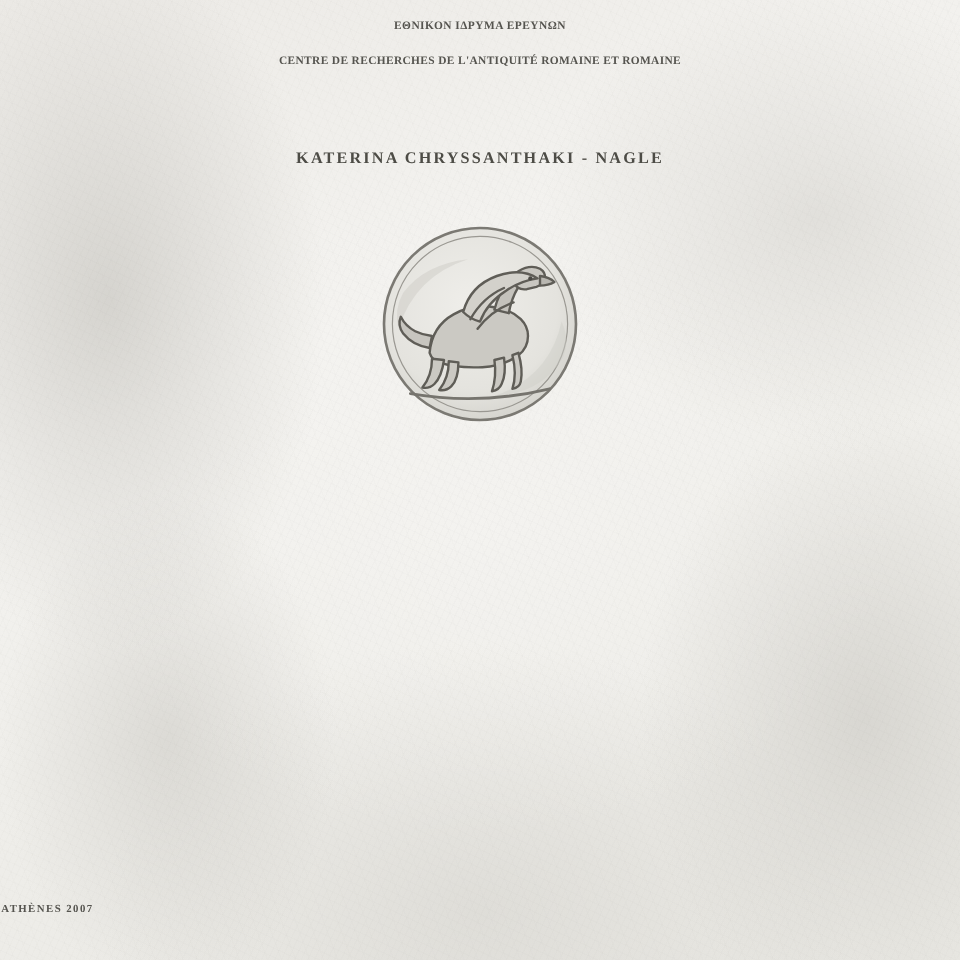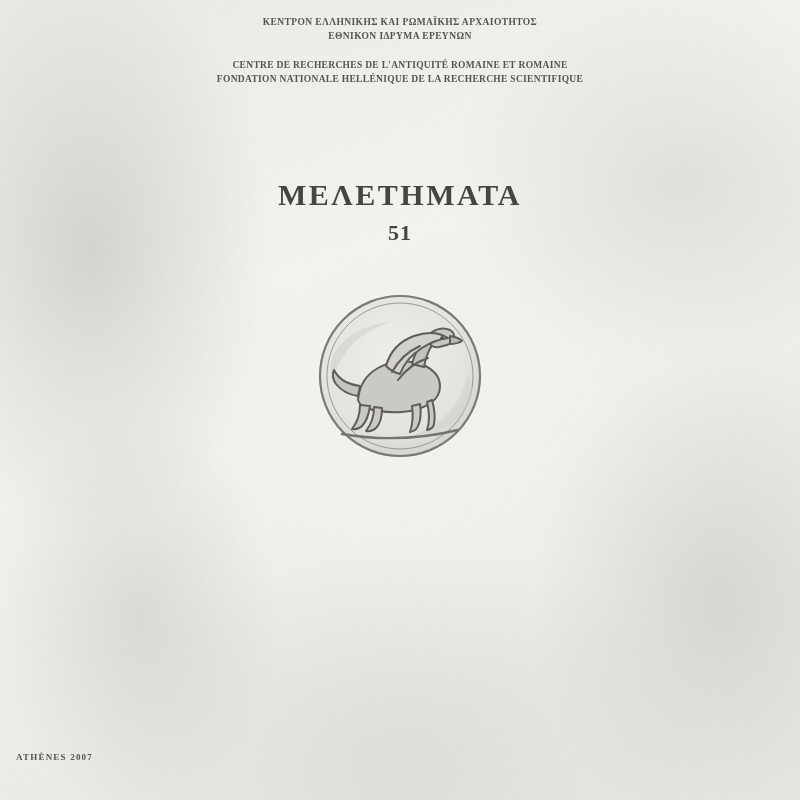--- a/index.html
+++ b/index.html
@@ -110,21 +110,21 @@
   }
   .emblem-wrap {
     margin-top: 42px;
     width: 176px;
     height: 176px;
     position: relative;
   }
   .emblem-wrap svg { display: block; }
   .footer-block {
     position: absolute;
-    left: 16px;
+    left: 1px;
     right: 0;
     bottom: 38px;
   }
   .place-year {
     font-size: 9px;
     font-weight: bold;
     letter-spacing: 1.2px;
     color: #55544f;
   }
   .distributor {
@@ -139,34 +139,29 @@
 <body>
 
 <div class="cover">
   <div class="paper-texture"></div>
   <div class="paper-grain"></div>
 
   <div class="content">
 
     <div class="publisher-block">
       <div class="pub-greek">
-        <div>ΚΕΝΤΡΟΝ ΕΛΛΗΝΙΚΗΣ ΚΑΙ ΡΩΜΑΪΚΗΣ ΑΡΧΑΙΟΤΗΤΟΣ</div>
         <div>ΕΘΝΙΚΟΝ ΙΔΡΥΜΑ ΕΡΕΥΝΩΝ</div>
       </div>
       <div class="pub-french">
         <div>CENTRE DE RECHERCHES DE L'ANTIQUITÉ ROMAINE ET ROMAINE</div>
-        <div>FONDATION NATIONALE HELLÉNIQUE DE LA RECHERCHE SCIENTIFIQUE</div>
       </div>
     </div>
 
-    <div class="series-block">
-      <div class="series-name">ΜΕΛΕΤΗΜΑΤΑ</div>
-      <div class="series-number">51</div>
-    </div>
-
+
+    <div class="author">KATERINA CHRYSSANTHAKI - NAGLE</div>
 
     <div class="emblem-wrap">
       <svg viewBox="0 0 176 176" width="176" height="176" aria-hidden="true">
         <defs>
           <radialGradient id="coinFill" cx="45%" cy="40%" r="65%">
             <stop offset="0%" stop-color="#efeeea"></stop>
             <stop offset="70%" stop-color="#e4e3de"></stop>
             <stop offset="100%" stop-color="#d2d1cb"></stop>
           </radialGradient>
         </defs>

